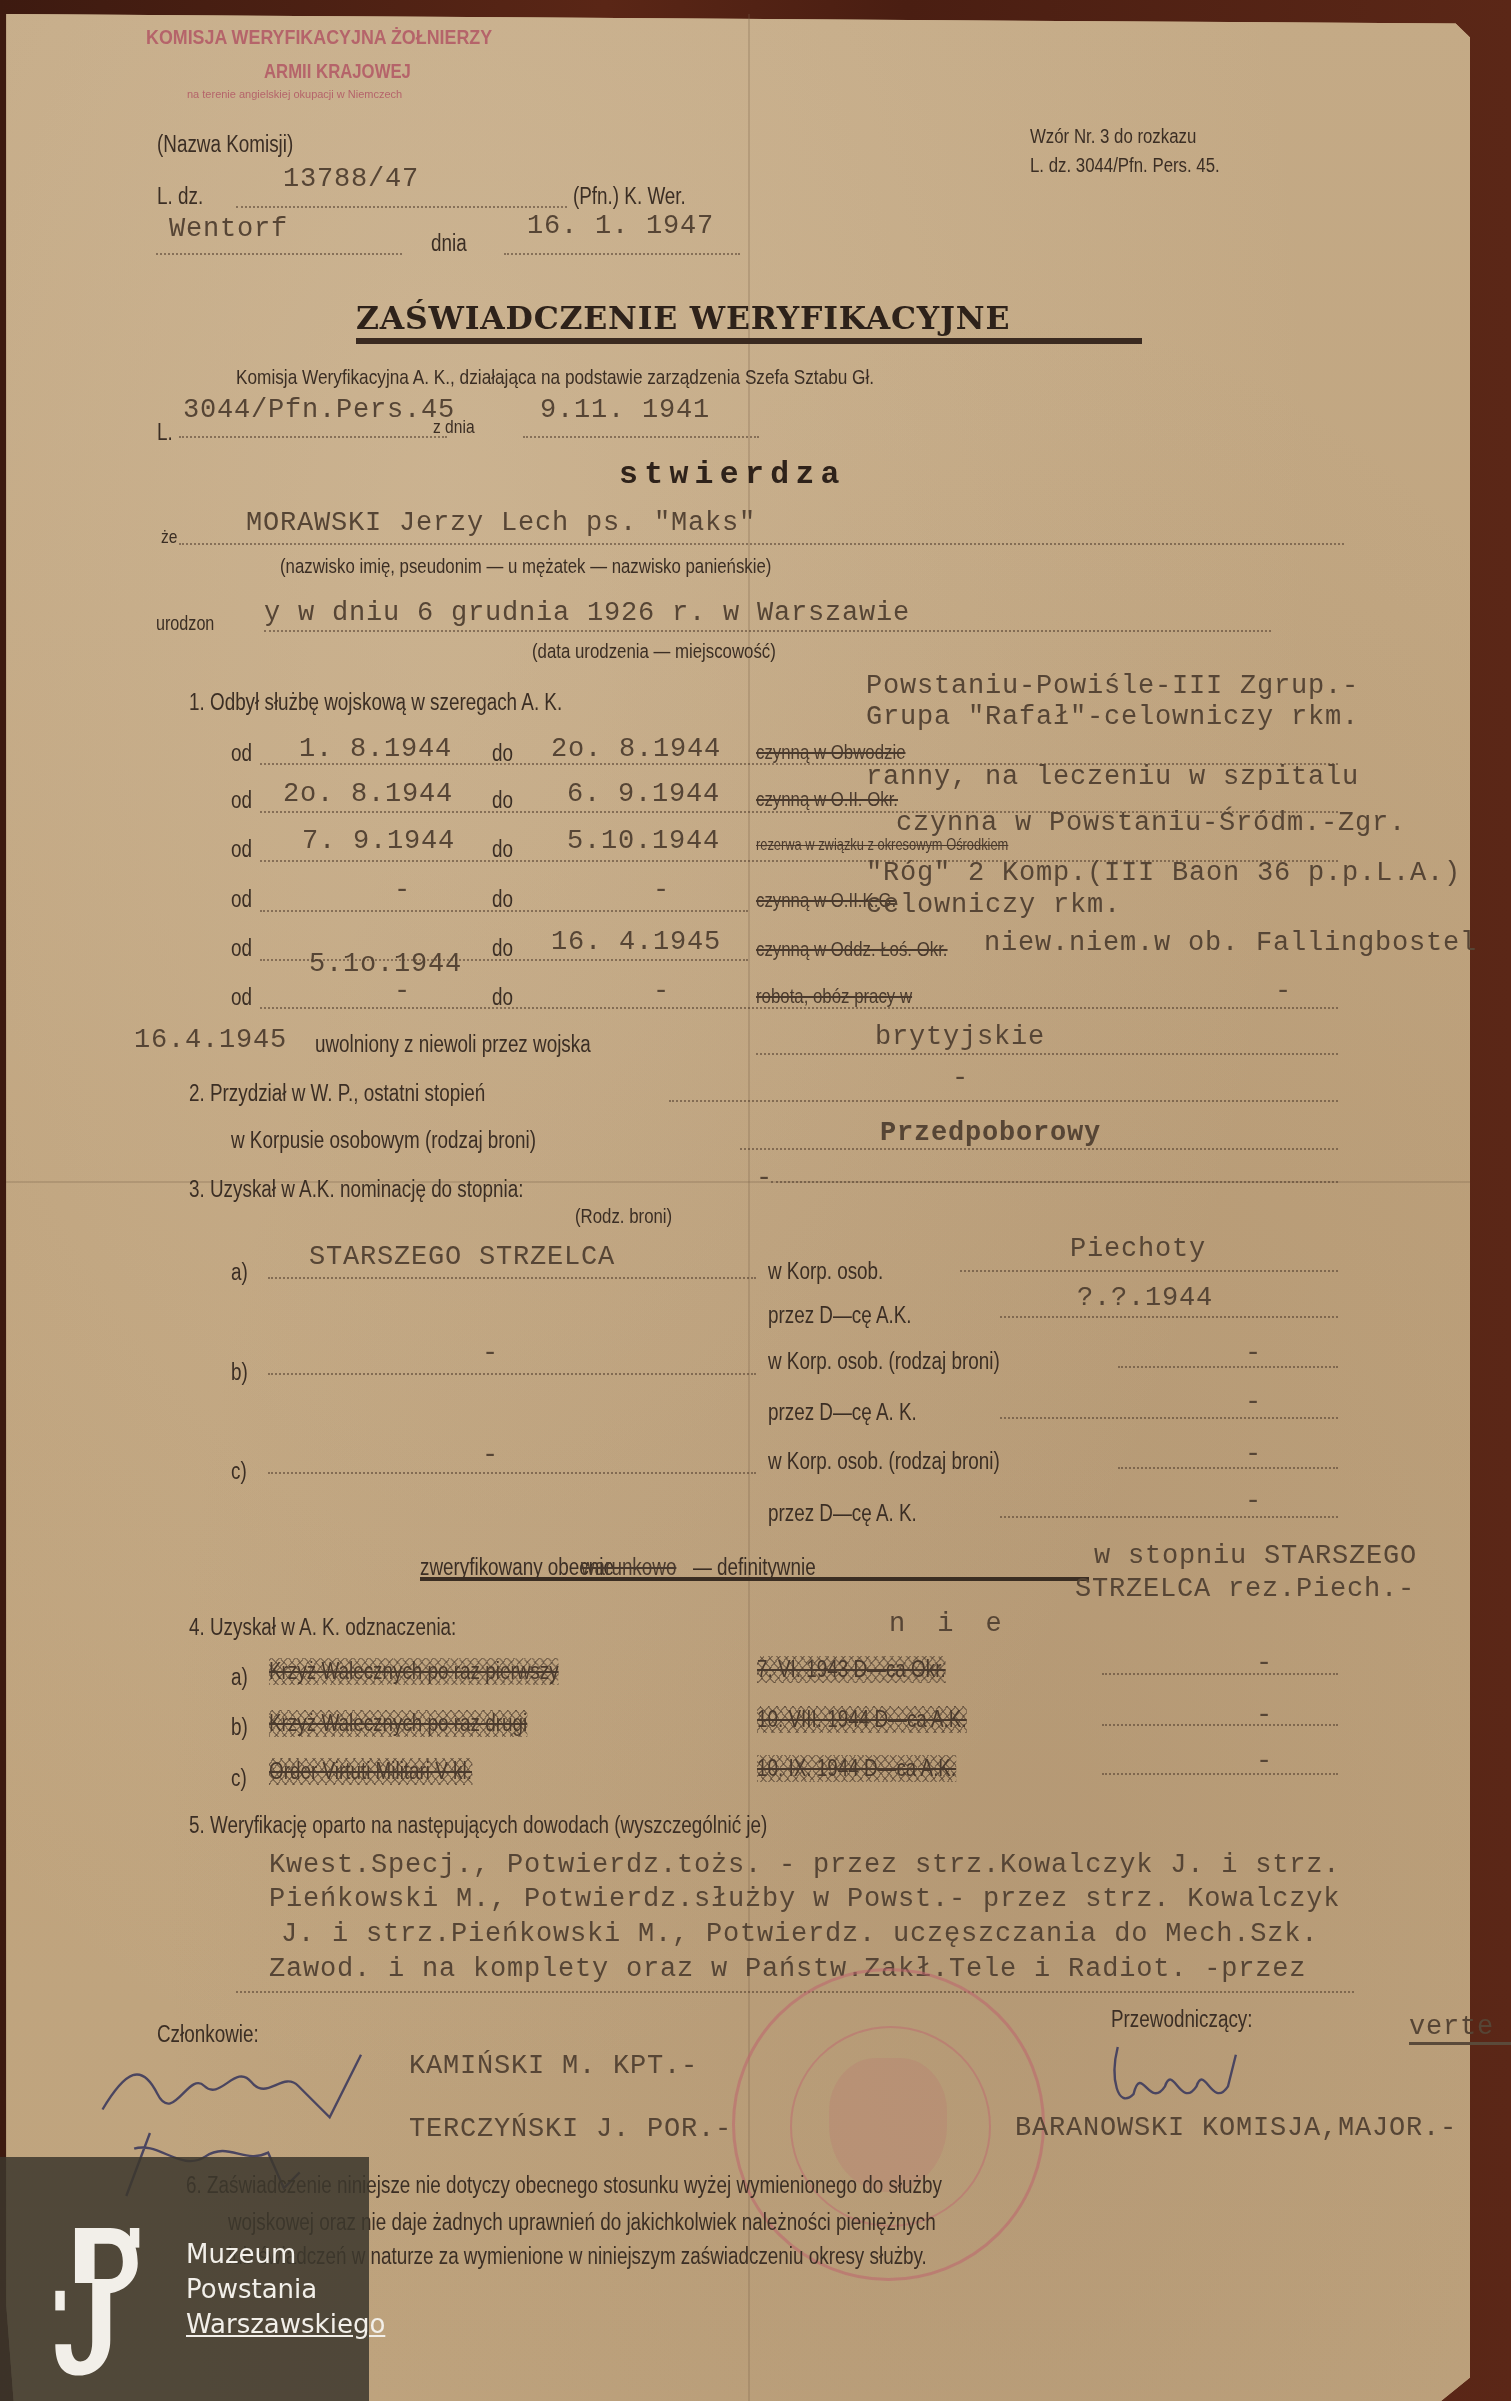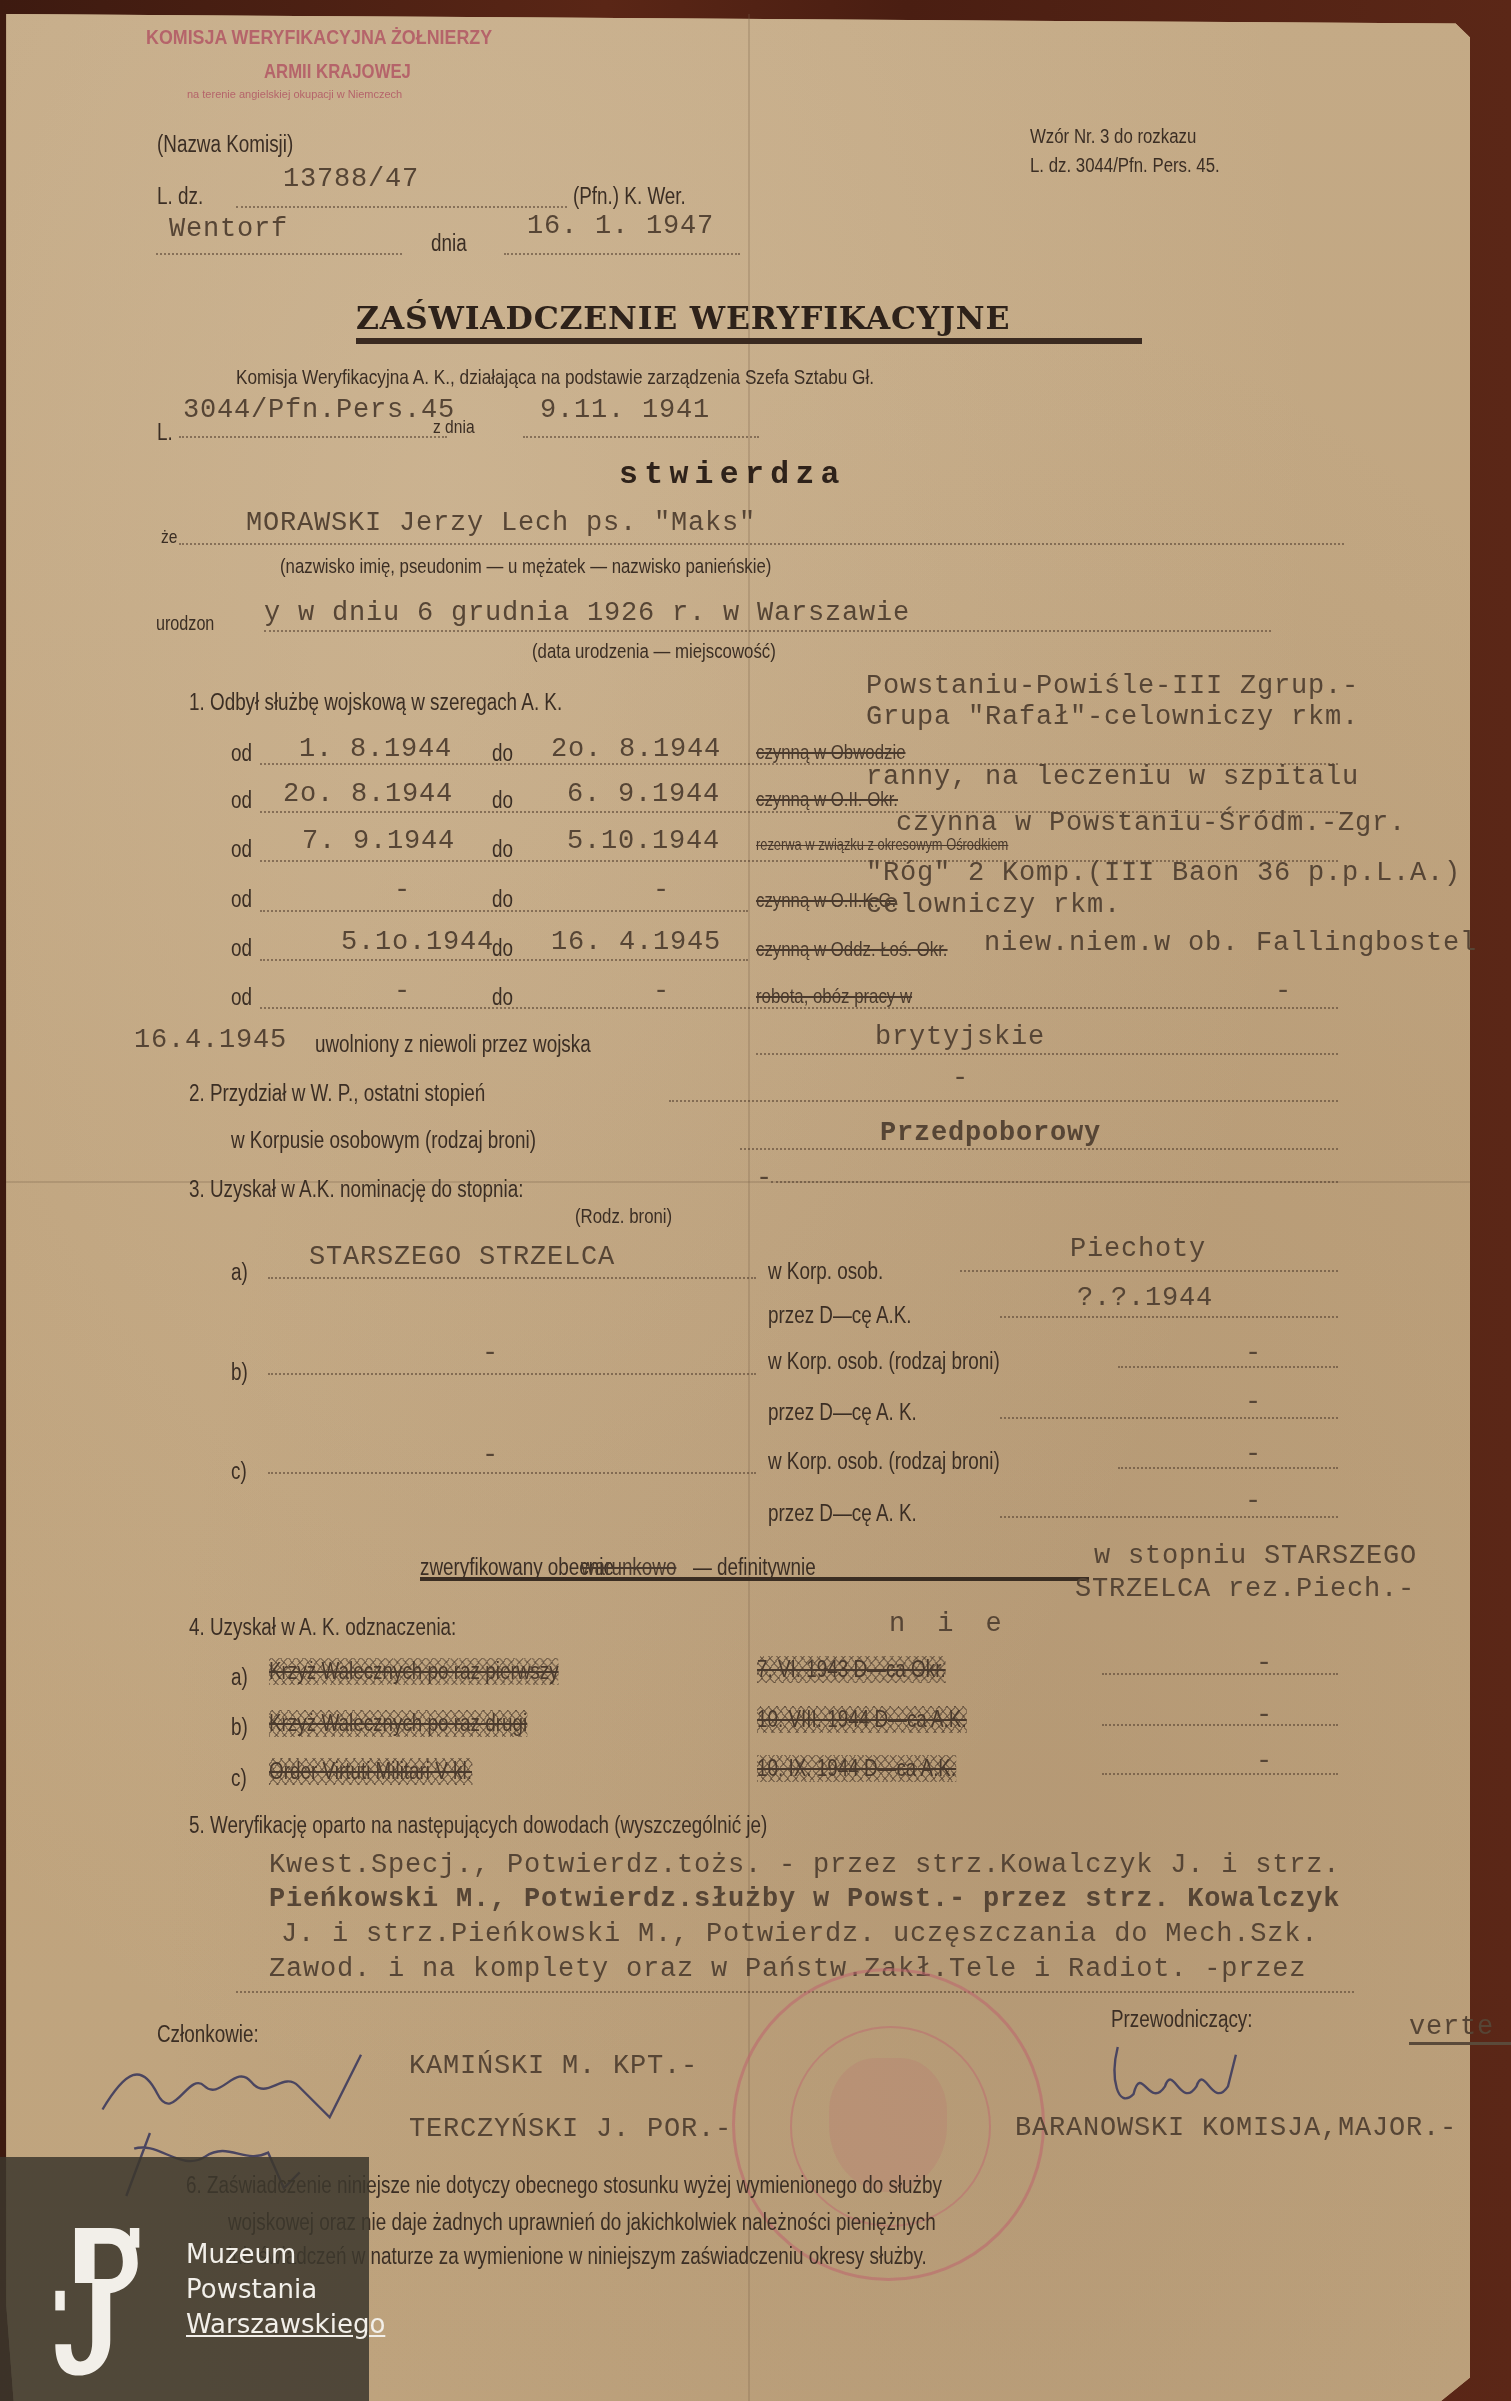--- a/index.html
+++ b/index.html
@@ -120,21 +120,21 @@
 
 <div class="t print" style="left:231px;top:886px;">od</div>
 <div class="t typed" style="left:394px;top:875px;">-</div>
 <div class="t print" style="left:492px;top:886px;">do</div>
 <div class="t typed" style="left:653px;top:875px;">-</div>
 <div class="t print print-sm struck" style="left:756px;top:888px;">czynną w O.II.K.G.</div>
 <div class="t typed" style="left:866px;top:858px;white-space:normal;width:630px;line-height:31.5px;">"Róg" 2 Komp.(III Baon 36 p.p.L.A.) celowniczy rkm.</div>
 <div class="dotline" style="left:260px;top:910px;width:488px;"></div>
 
 <div class="t print" style="left:231px;top:935px;">od</div>
-<div class="t typed" style="left:309px;top:927px;margin-left:32px;">5.1o.1944</div>
+<div class="t typed" style="left:309px;top:949px;">5.1o.1944</div>
 <div class="t print" style="left:492px;top:935px;">do</div>
 <div class="t typed" style="left:551px;top:927px;">16. 4.1945</div>
 <div class="t print print-sm struck" style="left:756px;top:937px;">czynną w Oddz. Łoś. Okr.</div>
 <div class="t typed" style="left:984px;top:927px;white-space:normal;width:504px;line-height:33px;">niew.niem.w ob. Fallingbostel</div>
 <div class="dotline" style="left:260px;top:959px;width:488px;"></div>
 
 <div class="t print" style="left:231px;top:984px;">od</div>
 <div class="t typed" style="left:394px;top:976px;">-</div>
 <div class="t print" style="left:492px;top:984px;">do</div>
 <div class="t typed" style="left:653px;top:976px;">-</div>
@@ -212,21 +212,21 @@
 <div class="dotline" style="left:1102px;top:1724px;width:236px;"></div>
 
 <div class="t print" style="left:231px;top:1765px;">c)</div>
 <div class="t print struck xed" style="left:269px;top:1758px;">Order Virtuti Militari V kl.</div>
 <div class="t print struck xed" style="left:757px;top:1755px;">10. IX. 1944 D—ca A.K.</div>
 <div class="t typed" style="left:1256px;top:1746px;">-</div>
 <div class="dotline" style="left:1102px;top:1773px;width:236px;"></div>
 
 <div class="t print" style="left:189px;top:1812px;">5.  Weryfikację oparto na następujących dowodach (wyszczególnić je)</div>
 <div class="t typed" style="left:269px;top:1850px;">Kwest.Specj., Potwierdz.tożs. - przez strz.Kowalczyk J. i strz.</div>
-<div class="t typed" style="left:269px;top:1884px;font-weight:bold;">Pieńkowski M., Potwierdz.służby w Powst.- przez strz. Kowalczyk</div>
+<div class="t typed" style="left:269px;top:1884px;">Pieńkowski M., Potwierdz.służby w Powst.- przez strz. Kowalczyk</div>
 <div class="t typed" style="left:281px;top:1919px;">J. i strz.Pieńkowski M., Potwierdz. uczęszczania do Mech.Szk.</div>
 <div class="t typed" style="left:269px;top:1954px;">Zawod. i na komplety oraz w Państw.Zakł.Tele i Radiot. -przez</div>
 <div class="dotline" style="left:236px;top:1991px;width:1118px;"></div>
 
 <div class="seal">
   <div class="seal-inner"></div>
   <div class="seal-eagle"></div>
 </div>
 
 <div class="t print" style="left:157px;top:2021px;">Członkowie:</div>

